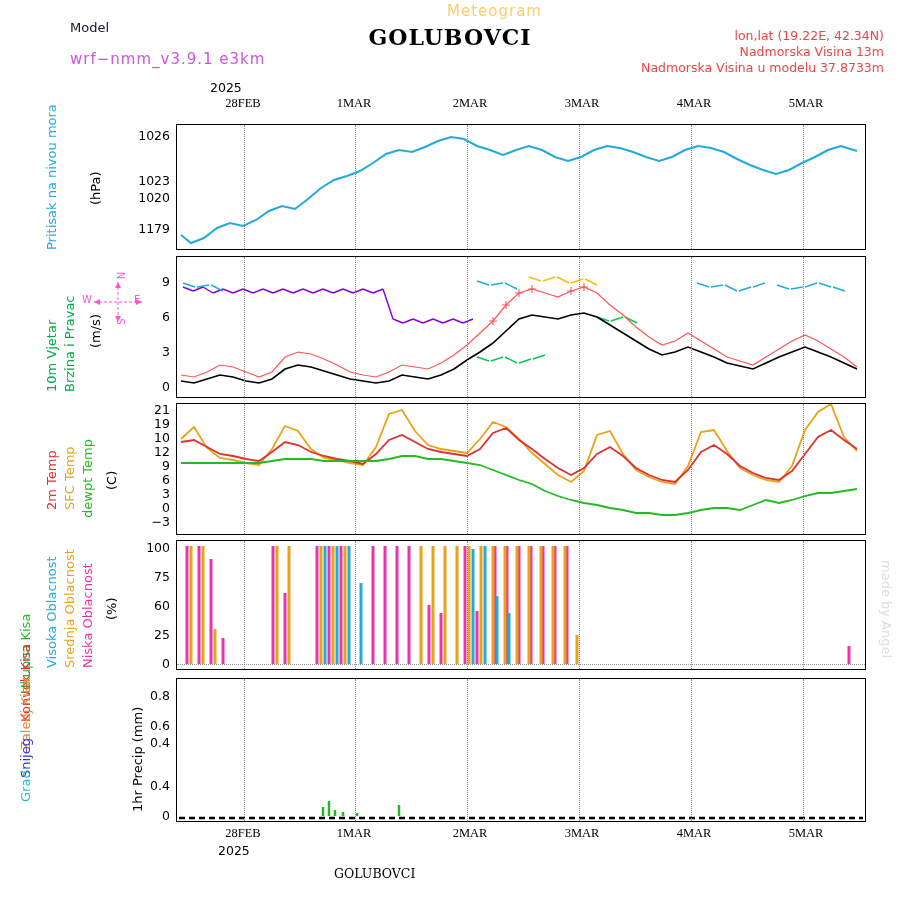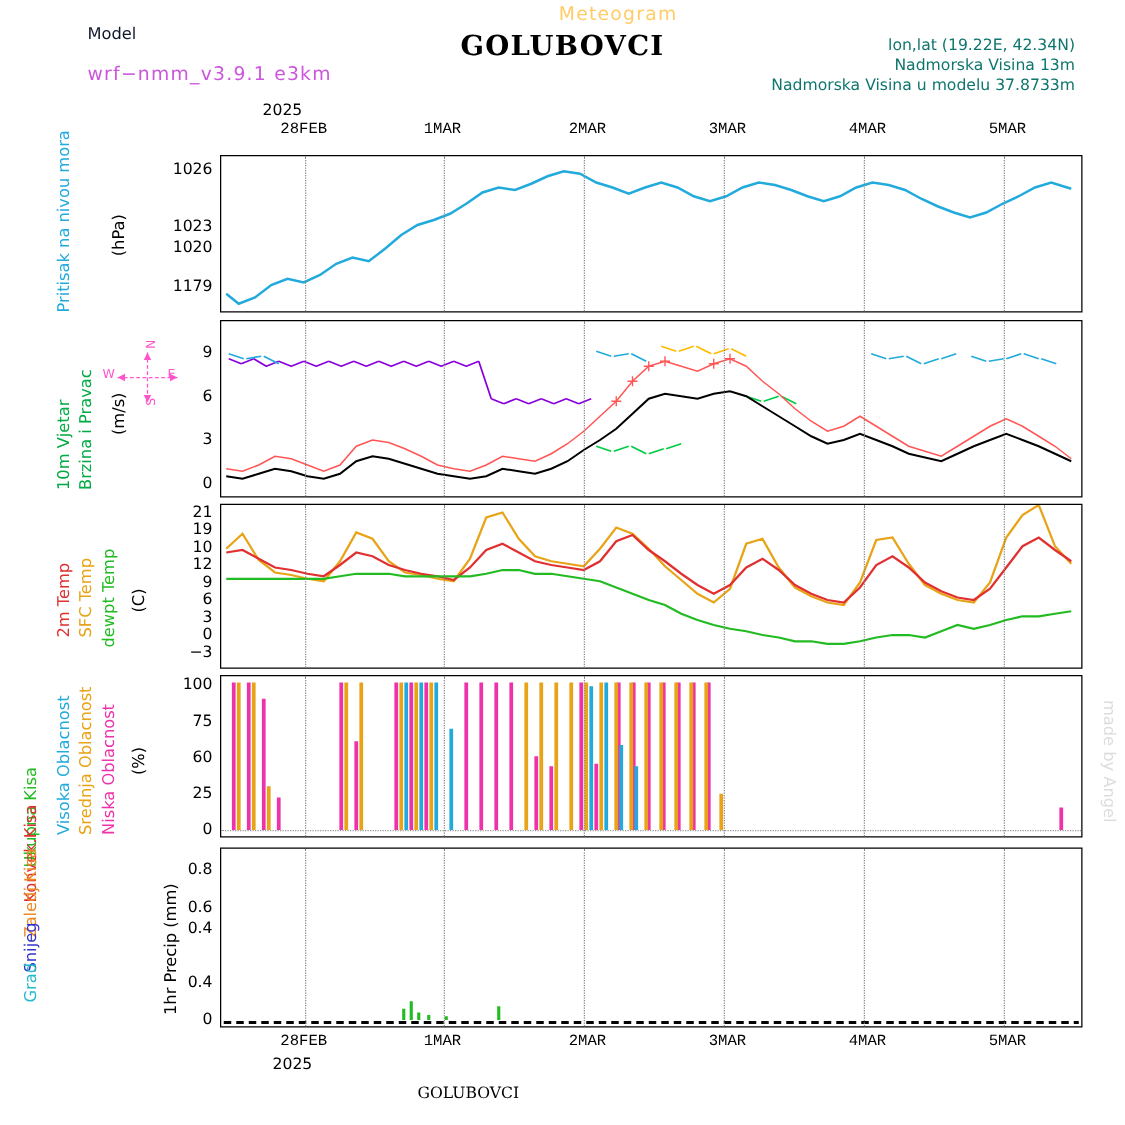--- a/index.html
+++ b/index.html
@@ -2,40 +2,40 @@
 <html><head>
 <meta charset="utf-8">
 <style>
   html,body{margin:0;padding:0;}
   body{width:900px;height:900px;background:#ffffff;font-family:"DejaVu Sans",sans-serif;position:relative;overflow:hidden;}
   .abs{position:absolute;}
   .meteogram-word{left:447px;top:2px;color:#ffcc66;font-size:15px;letter-spacing:1px;}
   .model-label{left:70px;top:20px;color:#0f172a;font-size:13px;}
   .model-name{left:70px;top:50px;color:#cc55dd;font-size:15px;letter-spacing:1px;}
   .title{left:0;top:24px;width:900px;text-align:center;font-size:22px;font-weight:bold;color:#000;font-family:"DejaVu Serif",serif;letter-spacing:1px;}
-  .meta{right:40px;text-align:left;color:#0f766e;font-size:12.5px;}
+  .meta{right:16px;text-align:left;color:#ef4444;font-size:12.5px;}
   .meta1{top:28px;}
   .meta2{top:44px;}
   .meta3{top:60px;}
   .made-by{right:6px;top:560px;color:#dddddd;font-size:13px;writing-mode:vertical-rl;}
 
   .plot{position:absolute;left:176px;border:1px solid #000;box-sizing:border-box;background:#fff;}
   .p1{top:124px;height:126px;width:690px;}
   .p2{top:256px;height:142px;width:690px;}
   .p3{top:403px;height:132px;width:690px;}
   .p4{top:540px;height:130px;width:690px;}
   .p5{top:678px;height:144px;width:690px;}
 
   .vgrid{position:absolute;top:0;bottom:0;width:0;border-left:1px dotted #888;}
   .hgrid{position:absolute;left:0;right:0;height:0;border-top:1px dotted #999;}
 
   .ylab{position:absolute;right:0;font-size:12.5px;color:#000;text-align:right;transform:translateY(-50%);font-family:"DejaVu Sans",sans-serif;}
   .yaxisbox{position:absolute;width:40px;left:130px;}
 
-  .xtick{position:absolute;font-size:12.5px;color:#000;transform:translateX(-50%);font-family:Liberation Mono, monospace;}
+  .xtick{position:absolute;font-size:12.5px;color:#000;transform:translateX(-50%);font-family:Liberation Serif, serif;}
   .toplabels{top:96px;}
   .year-top{left:210px;top:80px;font-size:12.5px;}
 
   .rot{transform-origin:0 0;transform:rotate(-90deg);position:absolute;white-space:nowrap;font-size:13px;}
 
   .botlabels{top:826px;font-size:12.5px;}
   .year-bot{left:218px;top:843px;font-size:12.5px;color:#000;}
   .station-bot{left:334px;top:866px;font-size:12.5px;color:#000;font-family:"DejaVu Serif",serif;}
 
   .compass{position:absolute;left:82px;top:272px;width:70px;height:60px;color:#ff55cc;font-size:10px;}

